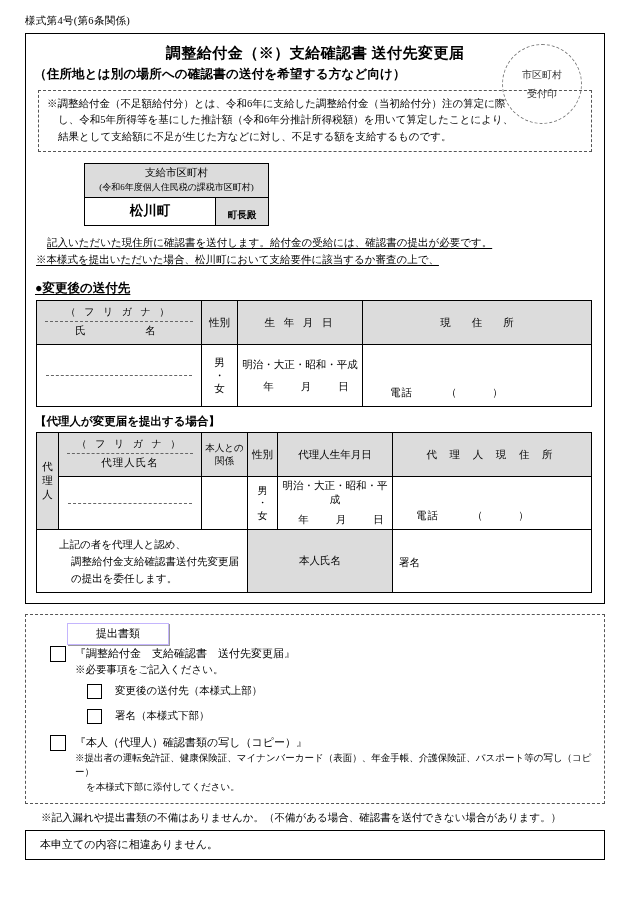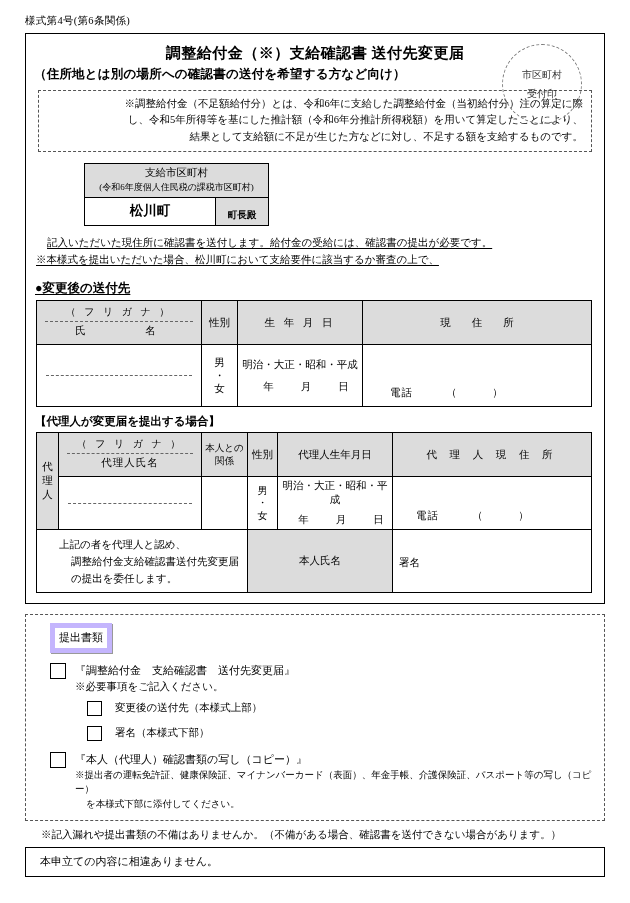--- a/index.html
+++ b/index.html
@@ -18,21 +18,21 @@
   
   .main-frame{border:1.6px solid #000;padding:7px 8px 10px 8px;position:relative;}
 
   .title{text-align:center;font-size:15px;font-weight:bold;letter-spacing:.5px;margin-top:3px;}
   .subtitle{text-align:left;font-size:12.5px;font-weight:bold;margin-top:3px;letter-spacing:.2px;}
 
   .note-box{
     border:1px dashed #555;
     margin:7px 4px 0 4px;
     padding:5px 8px 6px 8px;
-    font-size:10.5px;line-height:1.55;text-align:right;
+    font-size:10.5px;line-height:1.55;
   }
   .note-box .l2,.note-box .l3{padding-left:11px;}
 
   
   .muni-wrap{margin-top:11px;padding-left:50px;}
   .muni{border:1.5px solid #000;width:183px;}
   .muni .mrow1{border-bottom:1.2px solid #000;background:#dcdcdc;text-align:center;padding:2px 0 3px;}
   .muni .mrow1 .t1{font-size:10.5px;}
   .muni .mrow1 .t2{font-size:9px;margin-top:1px;}
   .muni .mrow2{display:flex;}
@@ -76,22 +76,22 @@
   table.atab{border-collapse:collapse;width:555px;margin-left:2px;table-layout:fixed;border:1.5px solid #000;}
   table.atab td{border:1px solid #000;font-size:10.5px;vertical-align:middle;}
   .vlabel{width:20px;text-align:center;font-size:10.5px;line-height:1.35;background:#dcdcdc;}
   .deleg{font-size:10.5px;line-height:1.6;padding:7px 0 4px 22px;}
   .deleg .d2{padding-left:12px;}
   .honin{background:#dcdcdc;text-align:center;font-size:9.5px;}
   .shomei{font-size:10.5px;padding:3px 0 0 6px;vertical-align:top;}
 
   
   .check-box{border:1px dashed #555;margin-top:10px;padding:8px 10px 9px 10px;}
-  .tag{display:inline-block;border:5px solid #c4b5fd;padding:2px 4px 3px;font-size:11px;background:#fff;box-shadow:1px 1px 0 #999;margin-left:14px;}
-  .citem{margin-top:9px;display:flex;align-items:flex-start;}
+  .tag{display:inline-block;border:1px solid #c4b5fd;padding:2px 28px 3px;font-size:11px;background:#fff;box-shadow:1px 1px 0 #999;margin-left:31px;}
+  .citem{display:flex;align-items:flex-start;}
   .cbox{width:14px;height:14px;border:1.6px solid #000;flex:0 0 auto;margin-top:1px;background:#fff;}
   .cbox.sm{width:13px;height:13px;border-width:1.4px;}
   .citem .ctext{margin-left:9px;font-size:11px;line-height:1.55;}
   .citem .sub{font-size:10.5px;}
   .sub-item{display:flex;align-items:center;margin-top:5px;padding-left:37px;}
   .sub-item .stext{margin-left:13px;font-size:10.5px;font-family:Liberation Serif, serif;}
   .fineprint{font-size:9.5px;line-height:1.5;}
 
   .warn{font-size:10.5px;margin:7px 0 5px 16px;}
 

